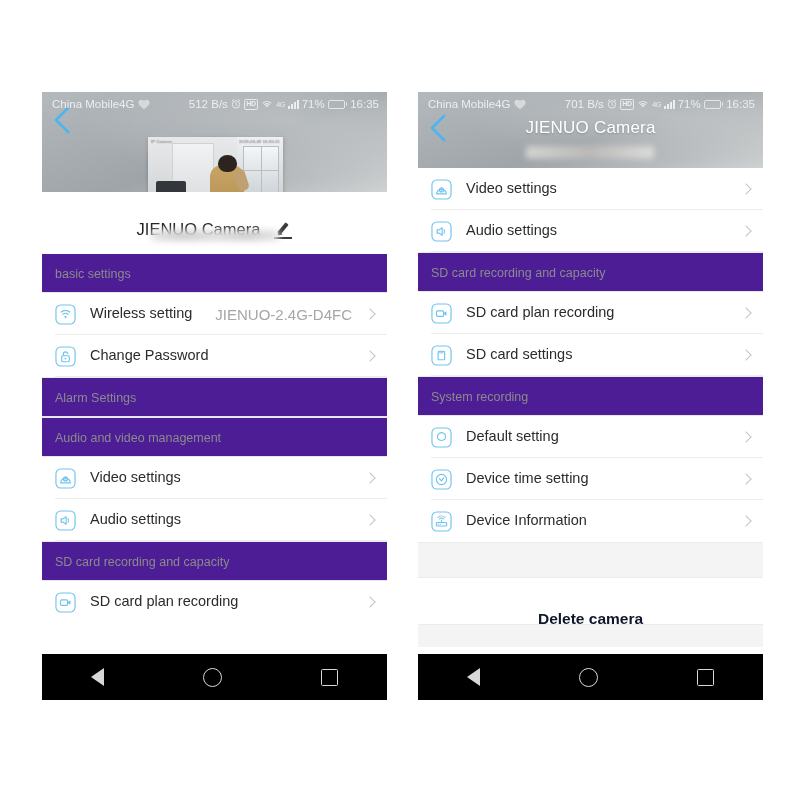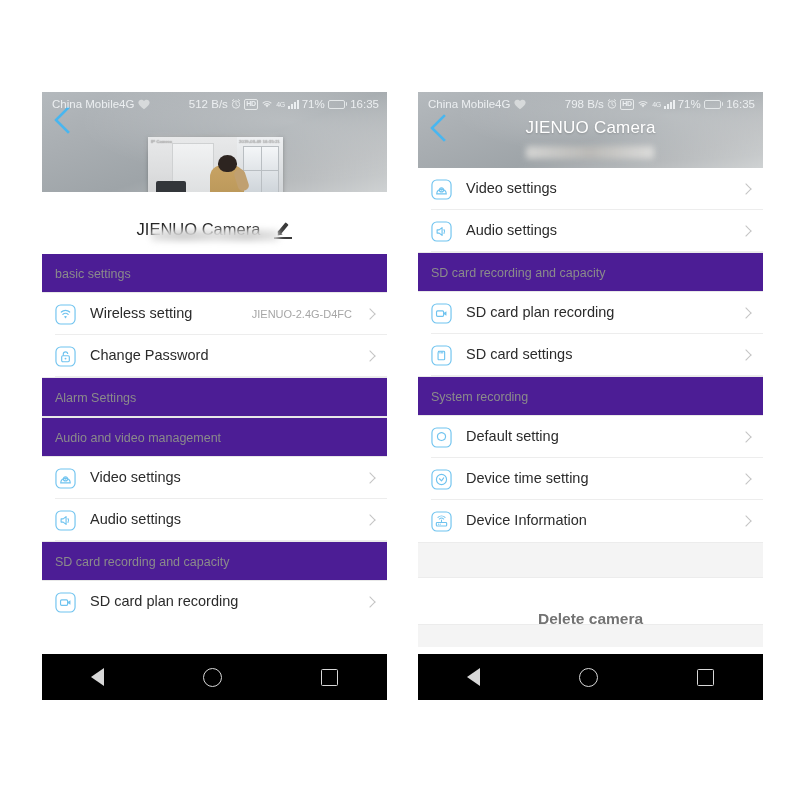--- a/index.html
+++ b/index.html
@@ -134,32 +134,32 @@
     height:42px;background:#fff;padding:0 13px 0 13px;
     box-sizing:border-box;cursor:pointer;
   }
   .row.tall{height:56px;}
   .row::after{
     content:"";position:absolute;left:13px;right:0;bottom:0;height:1px;background:#ededed;
   }
   .row.nodiv::after{display:none;}
   .row-ico{width:21px;height:21px;flex:0 0 21px;margin-right:14px;}
   .row-label{font-size:14.5px;color:#2b2b2b;line-height:1.22;flex:1 1 auto;}
-  .row-value{font-size:11px;color:#a6a6a6;margin-left:auto;margin-right:10px;white-space:nowrap;}
+  .row-value{font-size:15px;color:#a6a6a6;margin-left:auto;margin-right:10px;white-space:nowrap;}
   .chev{
     width:7px;height:7px;flex:0 0 7px;
     border-top:1.6px solid #c4c4c4;border-right:1.6px solid #c4c4c4;
     transform:rotate(45deg);margin-left:4px;
   }
   .gapblock{height:34px;background:#f4f4f4;border-top:1px solid #ececec;border-bottom:1px solid #ececec;}
   .delete-row{
     height:46px;display:flex;align-items:center;justify-content:center;
     background:#fff;cursor:pointer;
   }
-  .delete-label{color:#737373;font-size:15.5px;font-weight:bold;margin-top:35px;}
+  .delete-label{color:#0f172a;font-size:15.5px;font-weight:bold;margin-top:35px;}
   .tailblock{height:22px;background:#f4f4f4;border-top:1px solid #ececec;}
 
   
   .navbar{
     position:absolute;left:0;bottom:0;width:100%;height:46px;background:#000;
     display:flex;align-items:center;justify-content:space-around;z-index:20;
   }
   .nav-back{
     width:0;height:0;border-top:9px solid transparent;border-bottom:9px solid transparent;
     border-right:13px solid #d8d8d8;cursor:pointer;
@@ -335,21 +335,21 @@
       <div class="statusbar">
         <span class="sb-left">
           <span>China Mobile4G</span>
           <span class="sb-ico">
             <svg width="12" height="11" viewBox="0 0 12 11">
                 <path d="M6 10.2C2.2 7.4.4 5.6.4 3.6.4 1.9 1.7.7 3.3.7c1 0 2 .5 2.7 1.4C6.7 1.2 7.7.7 8.7.7c1.6 0 2.9 1.2 2.9 2.9 0 2-1.8 3.8-5.6 6.6z" fill="#d7dadb"></path>
               </svg>
           </span>
         </span>
         <span class="sb-right">
-          <span>798 B/s</span>
+          <span>701 B/s</span>
           <span class="sb-ico">
             <svg width="10" height="10" viewBox="0 0 12 12">
                 <circle cx="6" cy="6.6" r="4.4" fill="none" stroke="#e6e9ea" stroke-width="1.2"></circle>
                 <path d="M6 4.2v2.6l1.7 1" stroke="#e6e9ea" stroke-width="1.1" fill="none" stroke-linecap="round"></path>
                 <path d="M1.6 2.1L3.3.8M10.4 2.1L8.7.8" stroke="#e6e9ea" stroke-width="1.2" stroke-linecap="round"></path>
               </svg>
           </span>
           <span class="hd-badge">HD</span>
           <span class="sb-ico">
             <svg width="12" height="10" viewBox="0 0 14 11">

